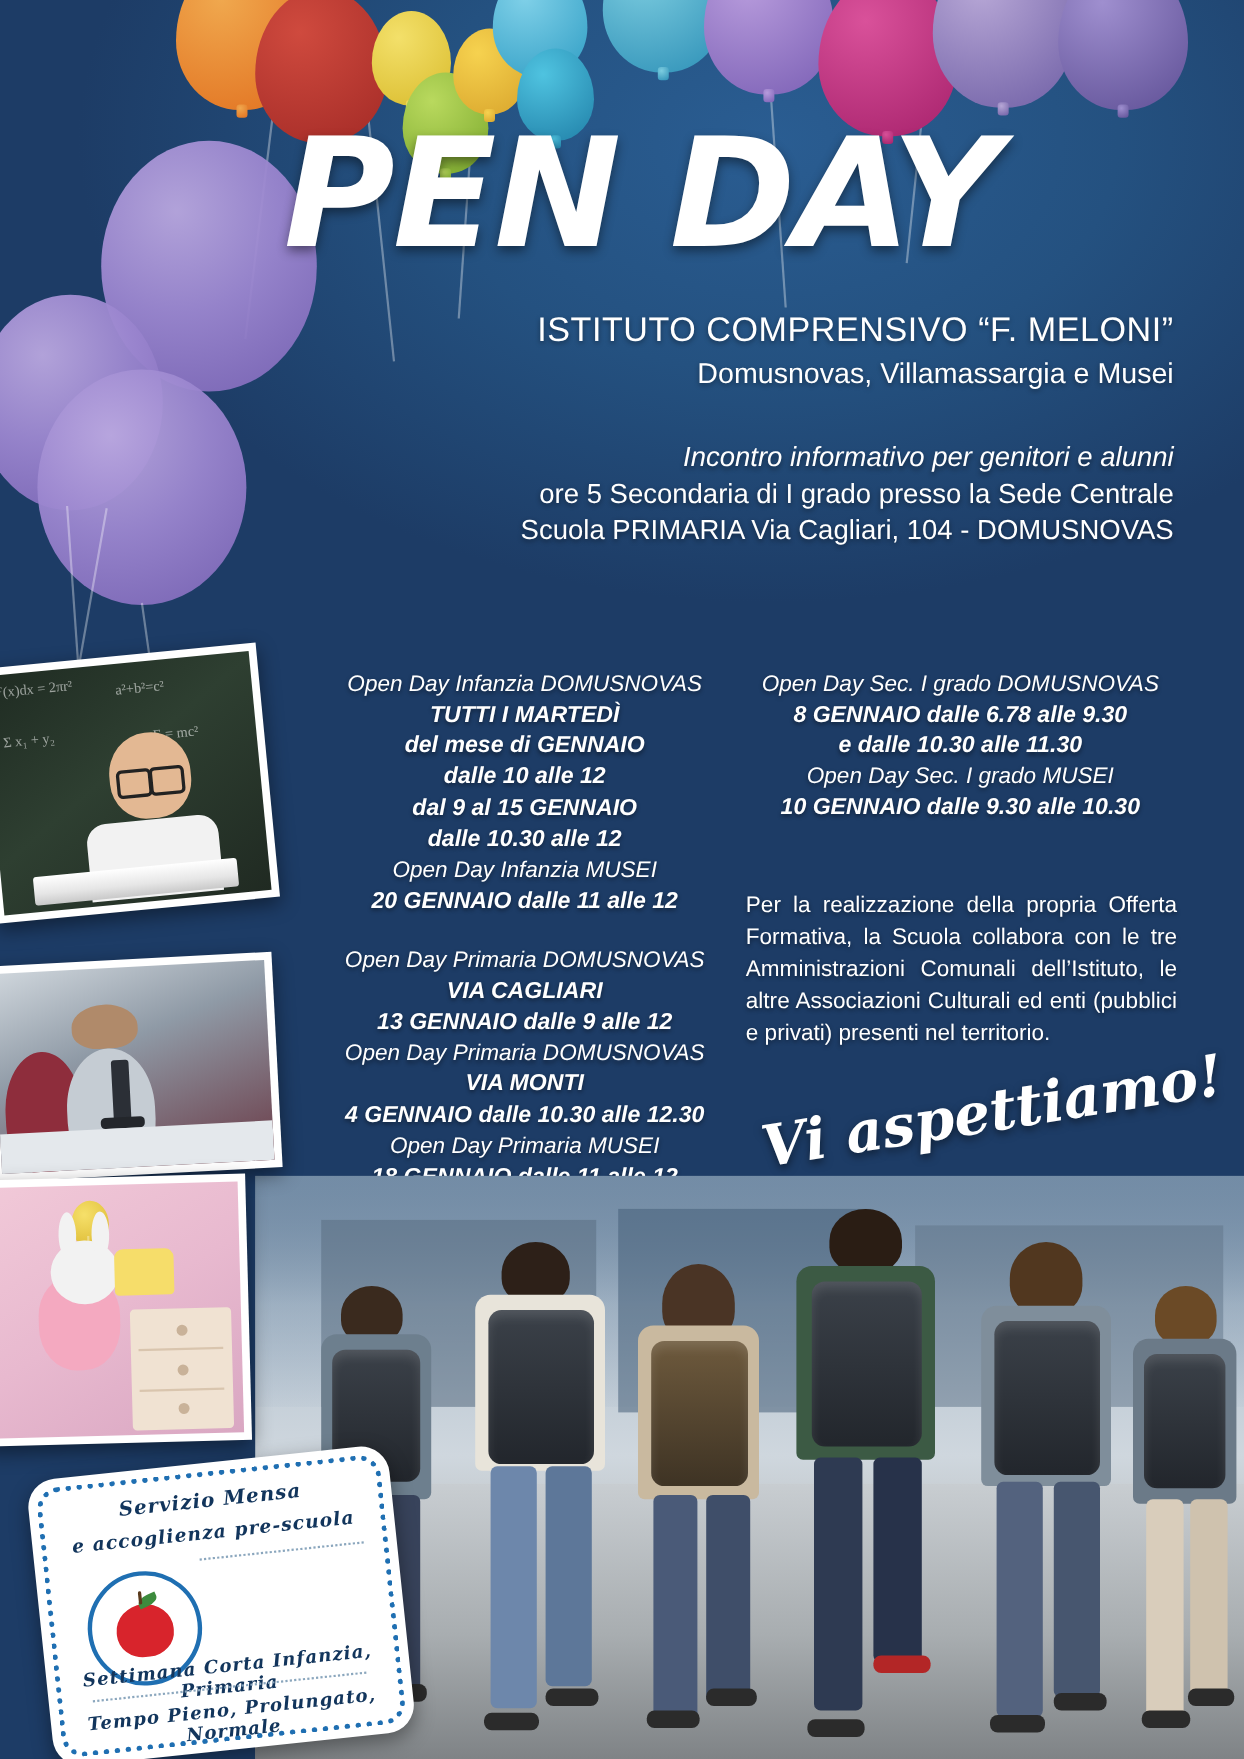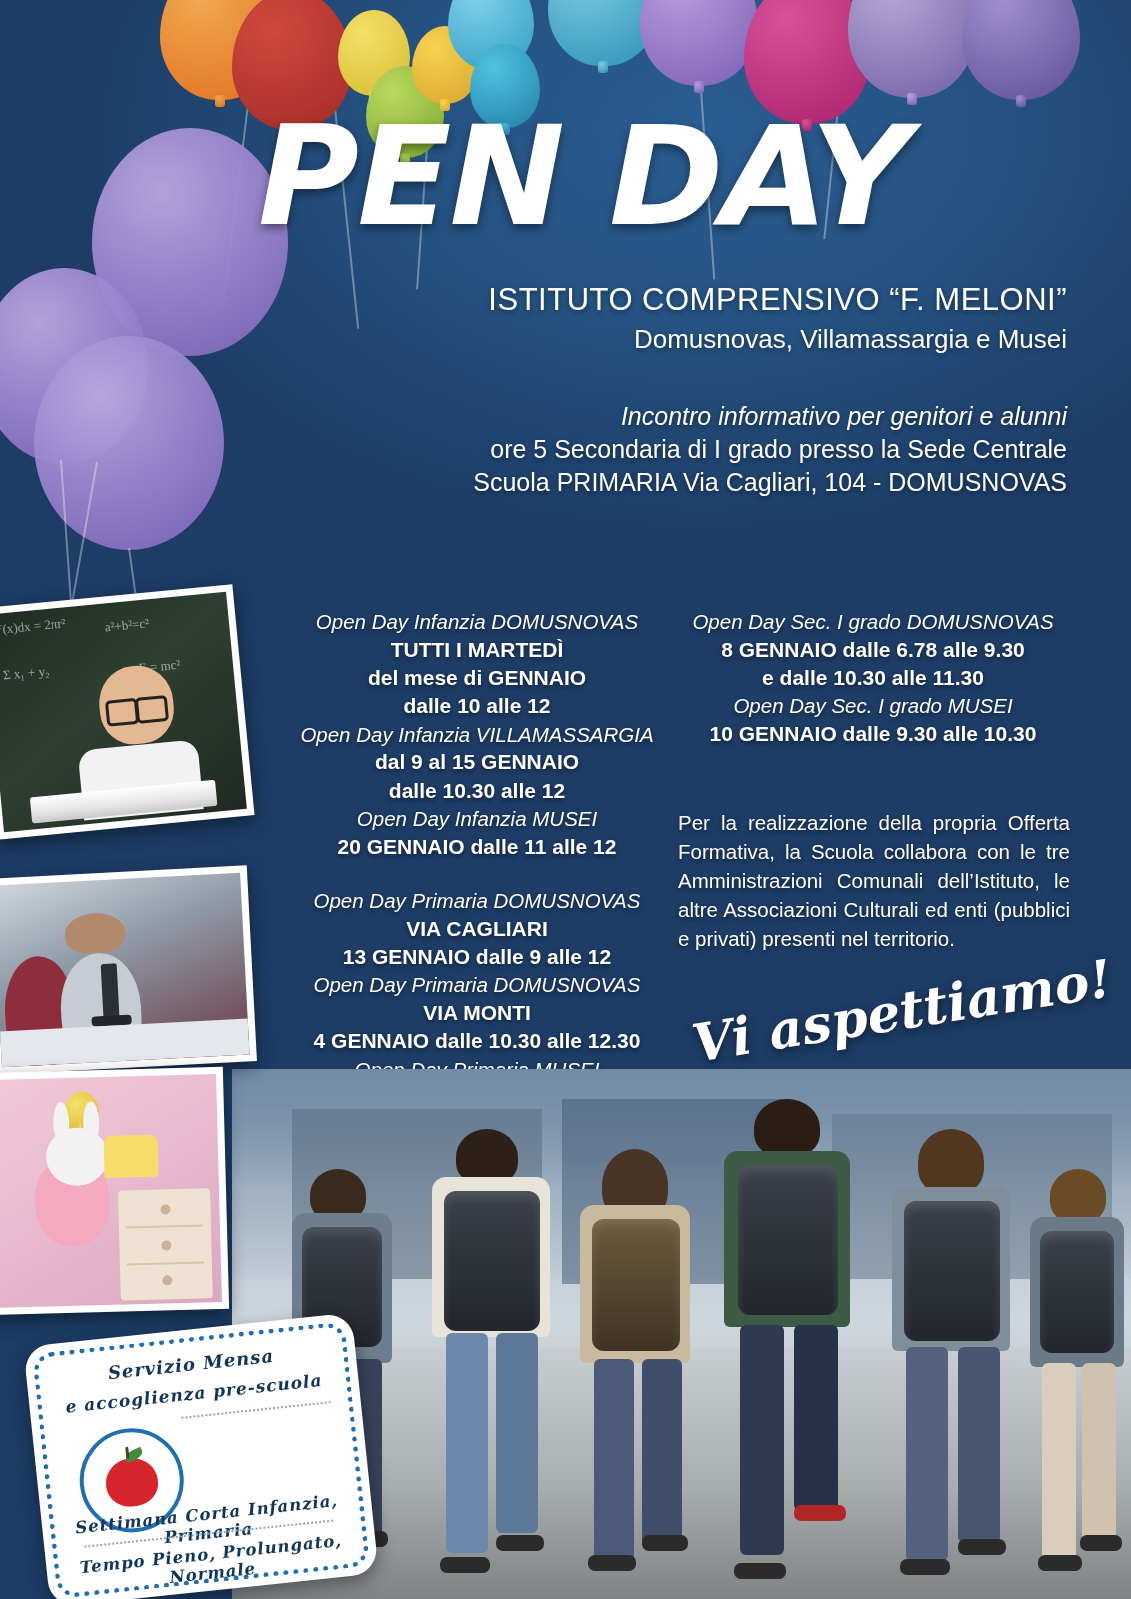--- a/index.html
+++ b/index.html
@@ -52,21 +52,21 @@
     text-align:right;color:#fff;font-size:25px;line-height:1.32;
     text-shadow:0 2px 5px rgba(0,0,0,.45);
   }
   .infoblock .it{font-style:italic;}
   .infoblock b{font-weight:bold;}
   
   .colL{position:absolute;left:288px;top:608px;width:378px;text-align:center;color:#fff;}
   .colR{position:absolute;left:678px;top:608px;width:390px;text-align:center;color:#fff;}
   .ev{margin-bottom:0;}
   .ev .t{font-style:italic;font-size:20.5px;line-height:1.35;text-shadow:0 2px 4px rgba(0,0,0,.45);}
-  .ev .d{font-weight:bold;font-size:21px;line-height:1.35;text-shadow:0 2px 4px rgba(0,0,0,.45);}
+  .ev .d{font-weight:bold;font-size:21px;line-height:1.35;text-shadow:0 2px 4px rgba(0,0,0,.45);font-style:italic;}
   .gap{height:26px;}
   .para{
     position:absolute;left:678px;top:808px;width:392px;
     color:#fff;font-size:20.5px;line-height:1.42;text-align:justify;
     text-shadow:0 2px 4px rgba(0,0,0,.45);
   }
   .vi{
     position:absolute;left:690px;top:980px;
     font-family:"DejaVu Serif", serif;
     font-style:italic;font-weight:bold;
@@ -187,21 +187,20 @@
   </div>
 
   <div class="colL">
     <div class="ev">
       <div class="t">Open Day Infanzia DOMUSNOVAS</div>
       <div class="d">TUTTI I MARTEDÌ</div>
       <div class="d">del mese di GENNAIO</div>
       <div class="d">dalle 10 alle 12</div>
     </div>
     <div class="ev">
-      <div class="t">Open Day Infanzia VILLAMASSARGIA</div>
       <div class="d">dal 9 al 15 GENNAIO</div>
       <div class="d">dalle 10.30 alle 12</div>
     </div>
     <div class="ev">
       <div class="t">Open Day Infanzia MUSEI</div>
       <div class="d">20 GENNAIO dalle 11 alle 12</div>
     </div>
     <div class="gap"></div>
     <div class="ev">
       <div class="t">Open Day Primaria DOMUSNOVAS</div>

